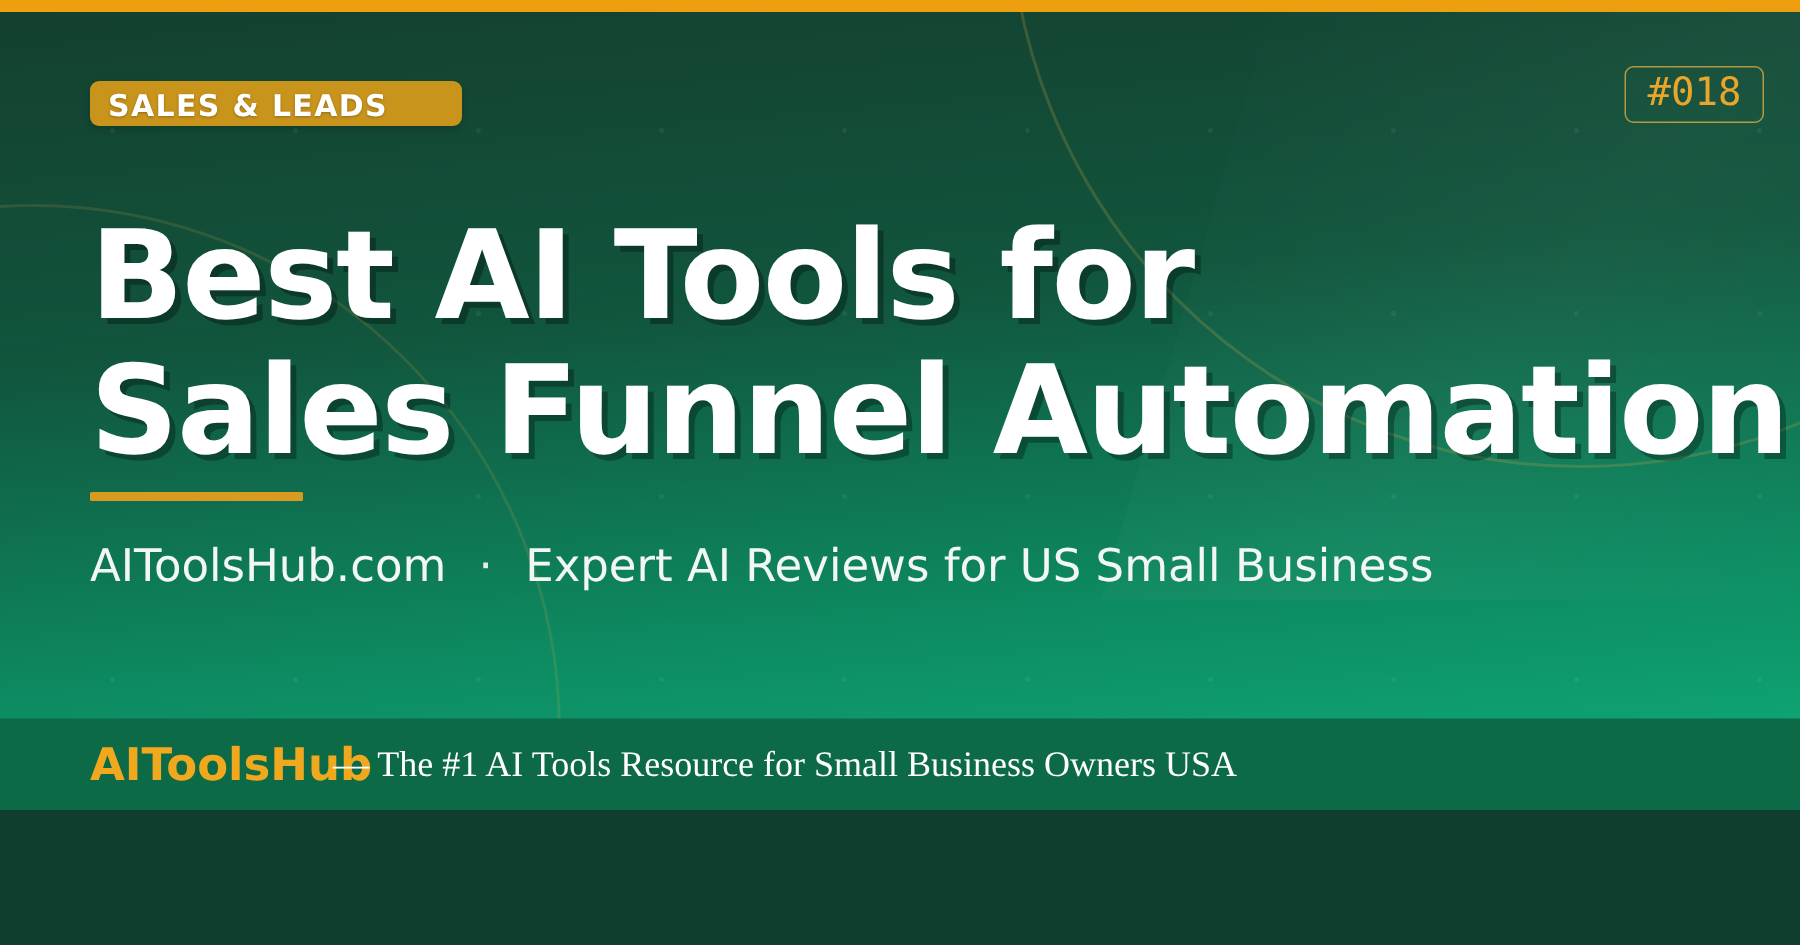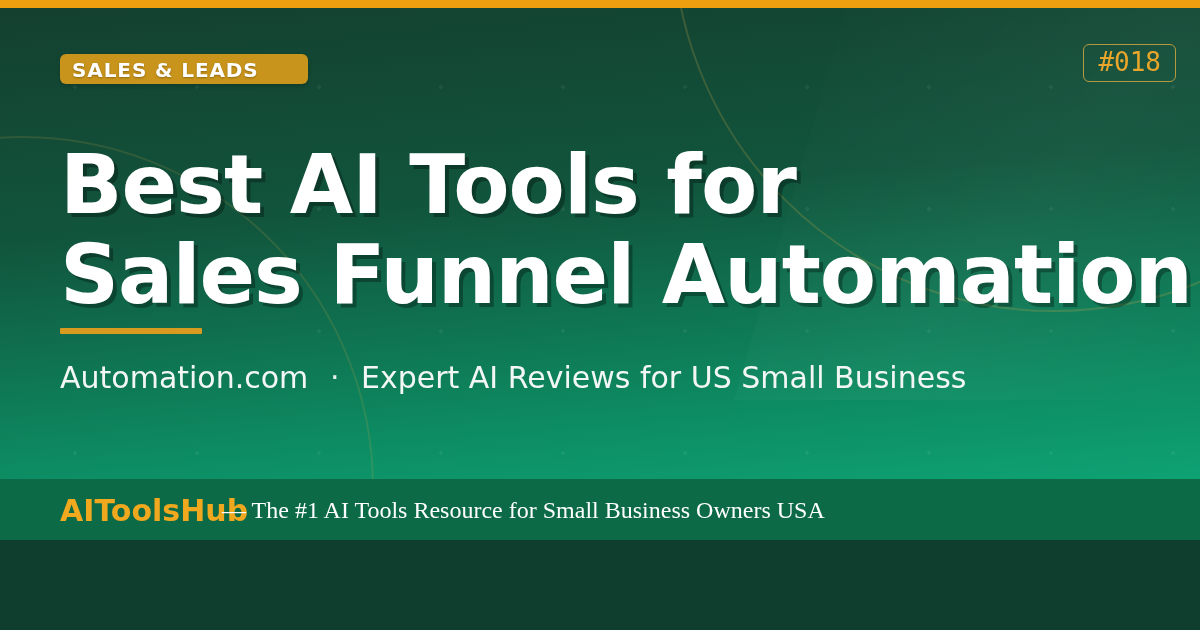--- a/index.html
+++ b/index.html
@@ -127,21 +127,21 @@
   <div class="issue">#018</div>
 
   <div class="headline">
     <span class="ln">Best AI Tools for</span>
     <span class="ln">Sales Funnel Automation 2025</span>
   </div>
 
   <div class="accent"></div>
 
   <div class="subtitle">
-    <span>Automation.com</span>
+    <span>AIToolsHub.com</span>
     <span class="sep">·</span>
     <span>Expert AI Reviews for US Small Business</span>
   </div>
 
   <div class="footer"></div>
   <div class="footer-brand">AIToolsHub</div>
   <div class="footer-tagline">— The #1 AI Tools Resource for Small Business Owners USA</div>
 
 </div>
 

